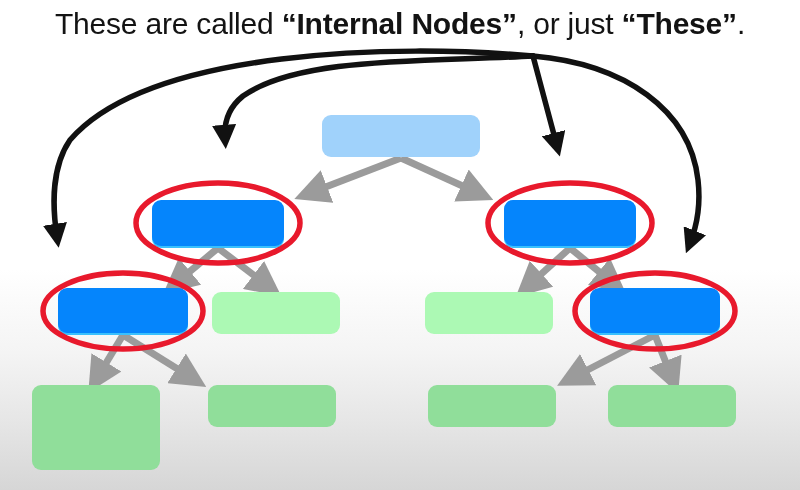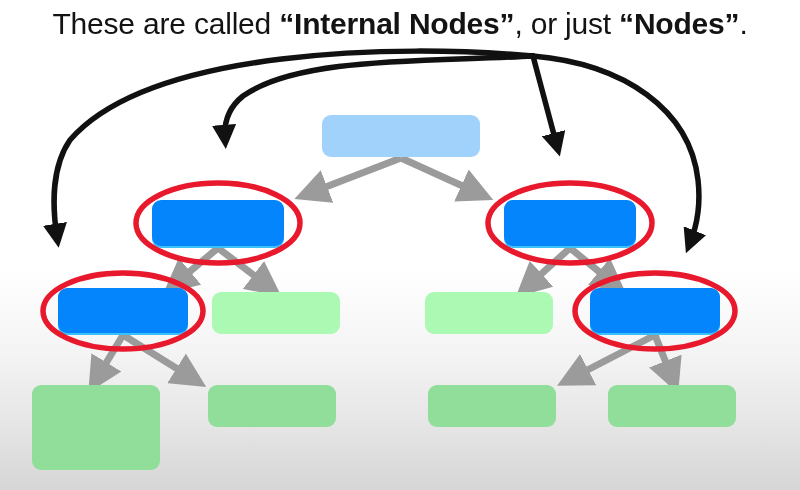--- a/index.html
+++ b/index.html
@@ -25,21 +25,21 @@
   .node.blue{background:#0585fc;box-shadow:0 2px 0 0 #39c0fd;}
   .node.green-light{background:#acf9b4;}
   .node.green-dark{background:#90de9a;}
 </style>
 </head>
 <body>
 
 <div id="stage">
 
   <div id="caption">
-    <span>These are called </span><b>“Internal Nodes”</b><span>, or just </span><b>“Nodes”</b><span>.</span>
+    <span>These are called </span><b>“Internal Nodes”</b><span>, or just </span><b>“These”</b><span>.</span>
   </div>
 
   <svg class="layer" viewBox="0 0 800 490">
     <defs>
       <marker id="grayhead" markerWidth="5" markerHeight="5" refX="2.6" refY="2.5" orient="auto">
         <path d="M0,0 L5,2.5 L0,5 Z" fill="#9b9b9b"></path>
       </marker>
       <marker id="blackhead" markerWidth="4.4" markerHeight="4.4" refX="2.4" refY="2.2" orient="auto">
         <path d="M0,0 L4.4,2.2 L0,4.4 Z" fill="#111111"></path>
       </marker>

